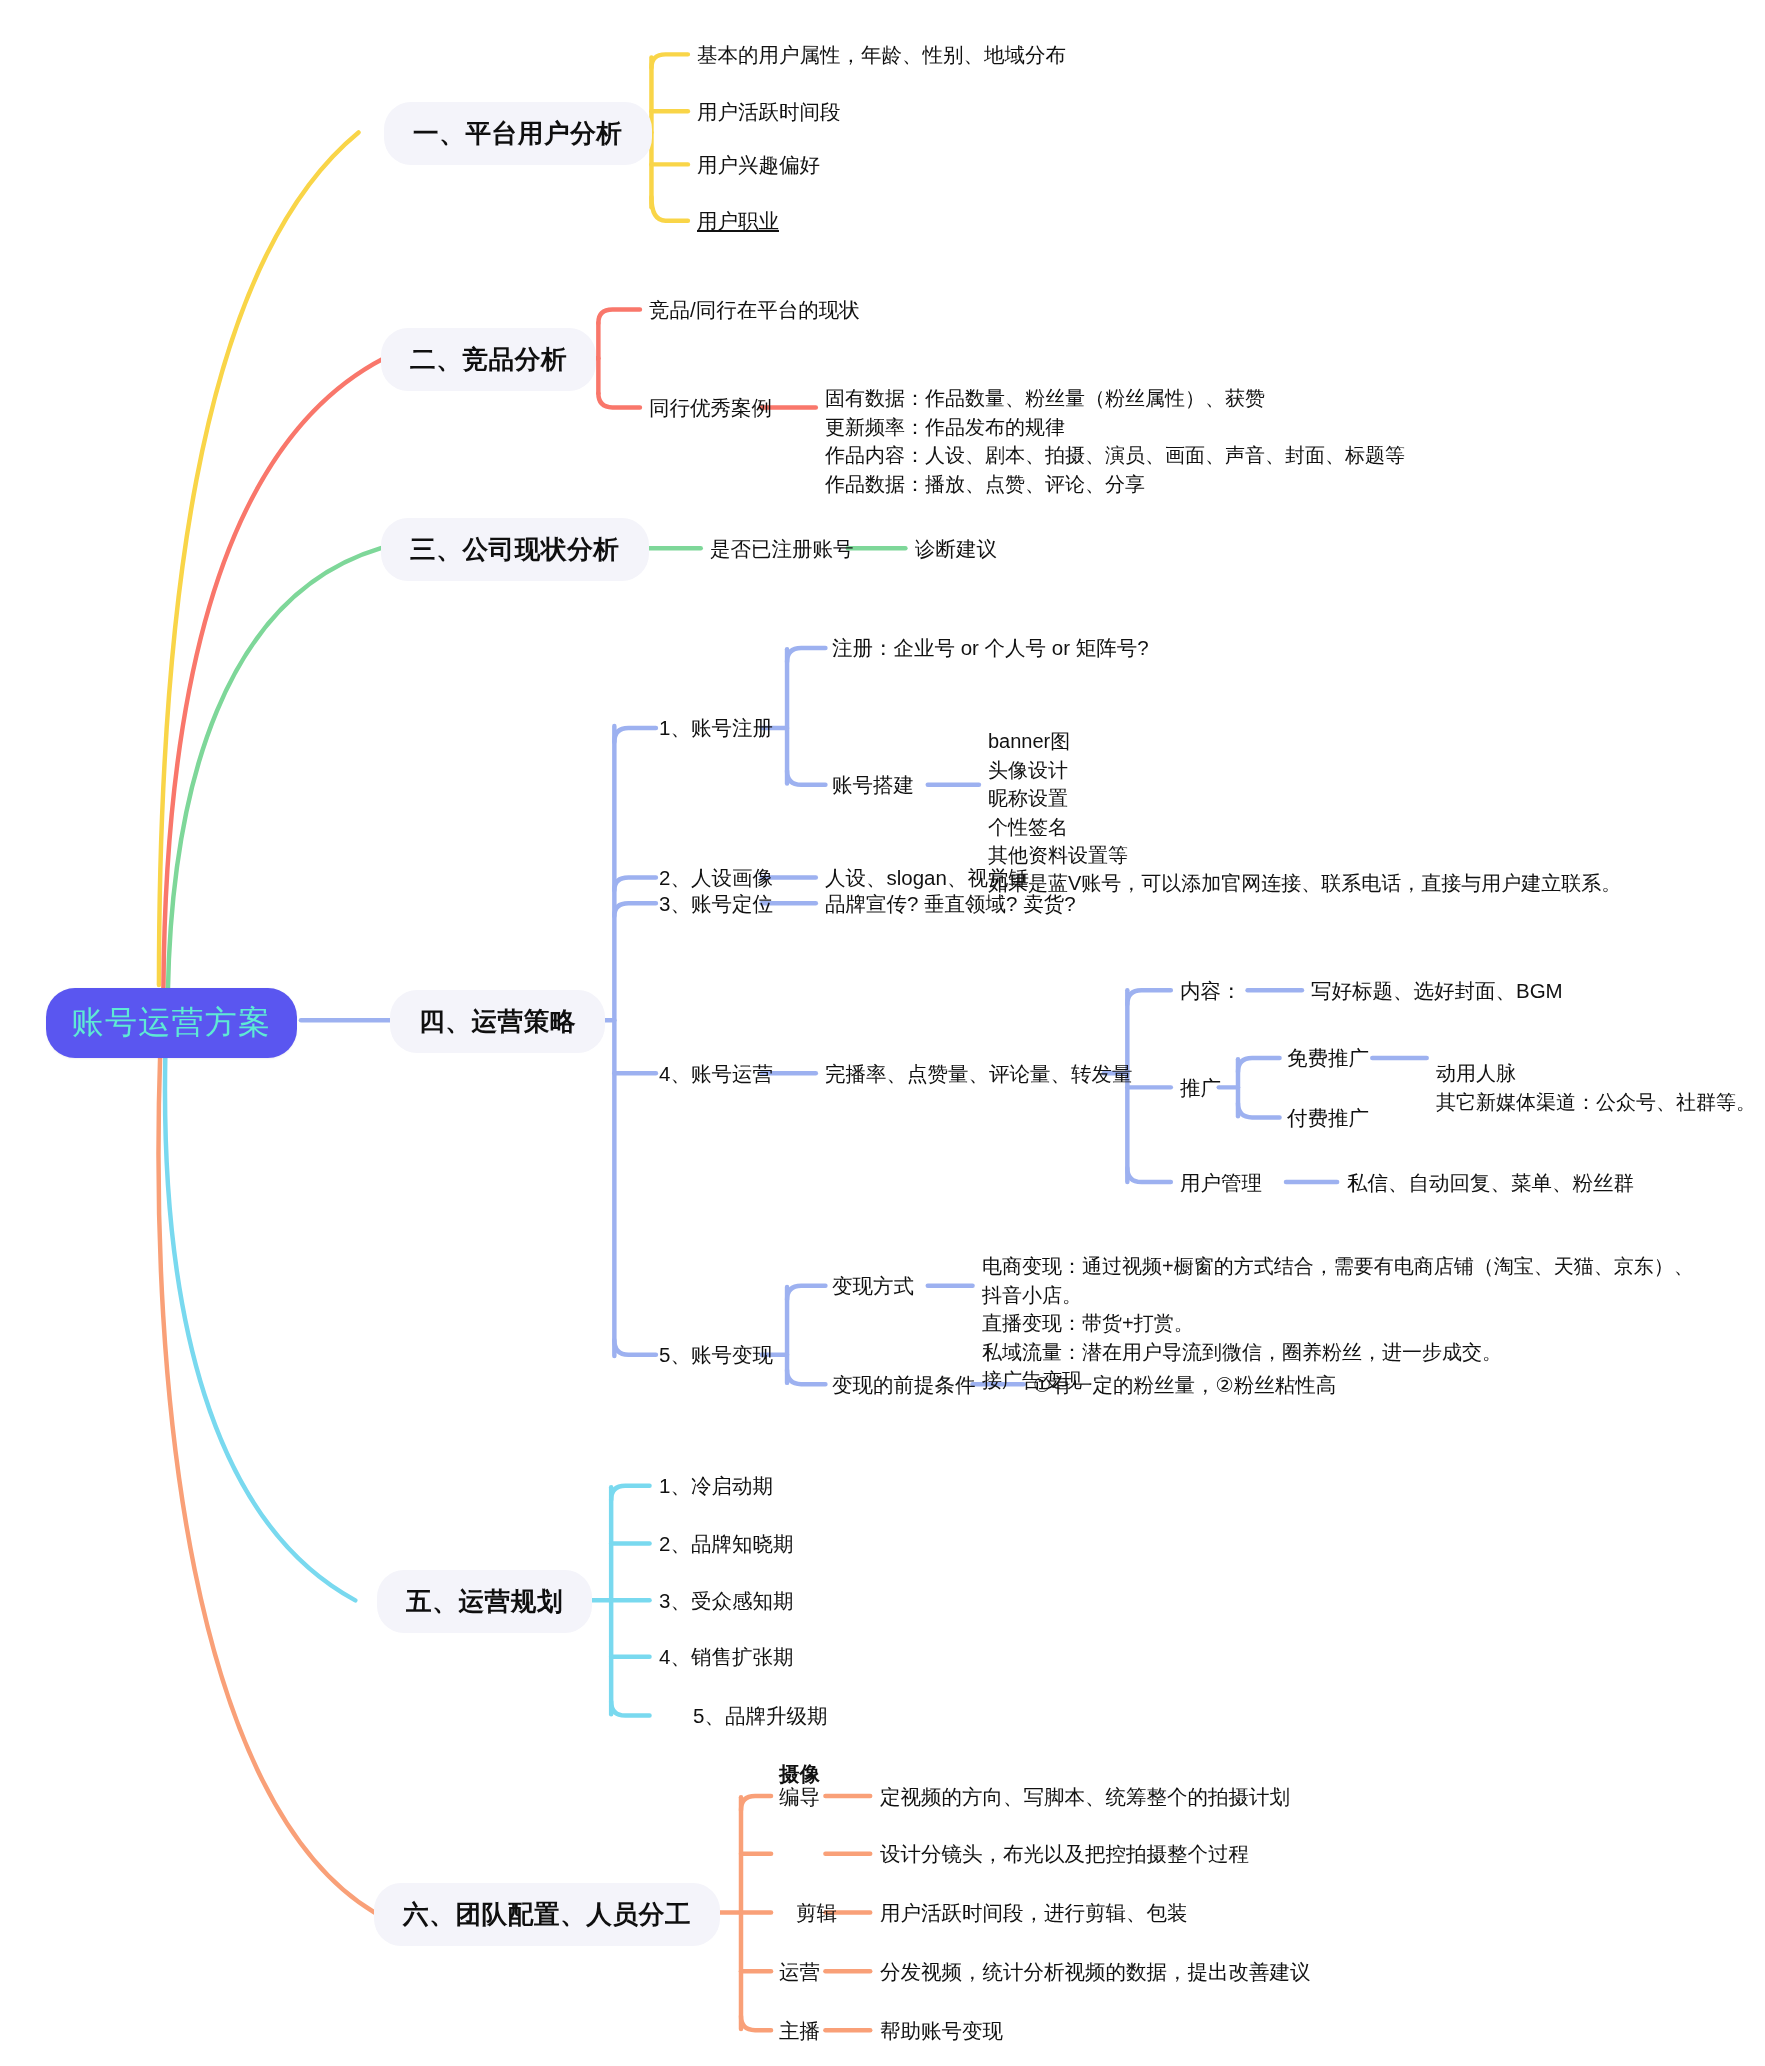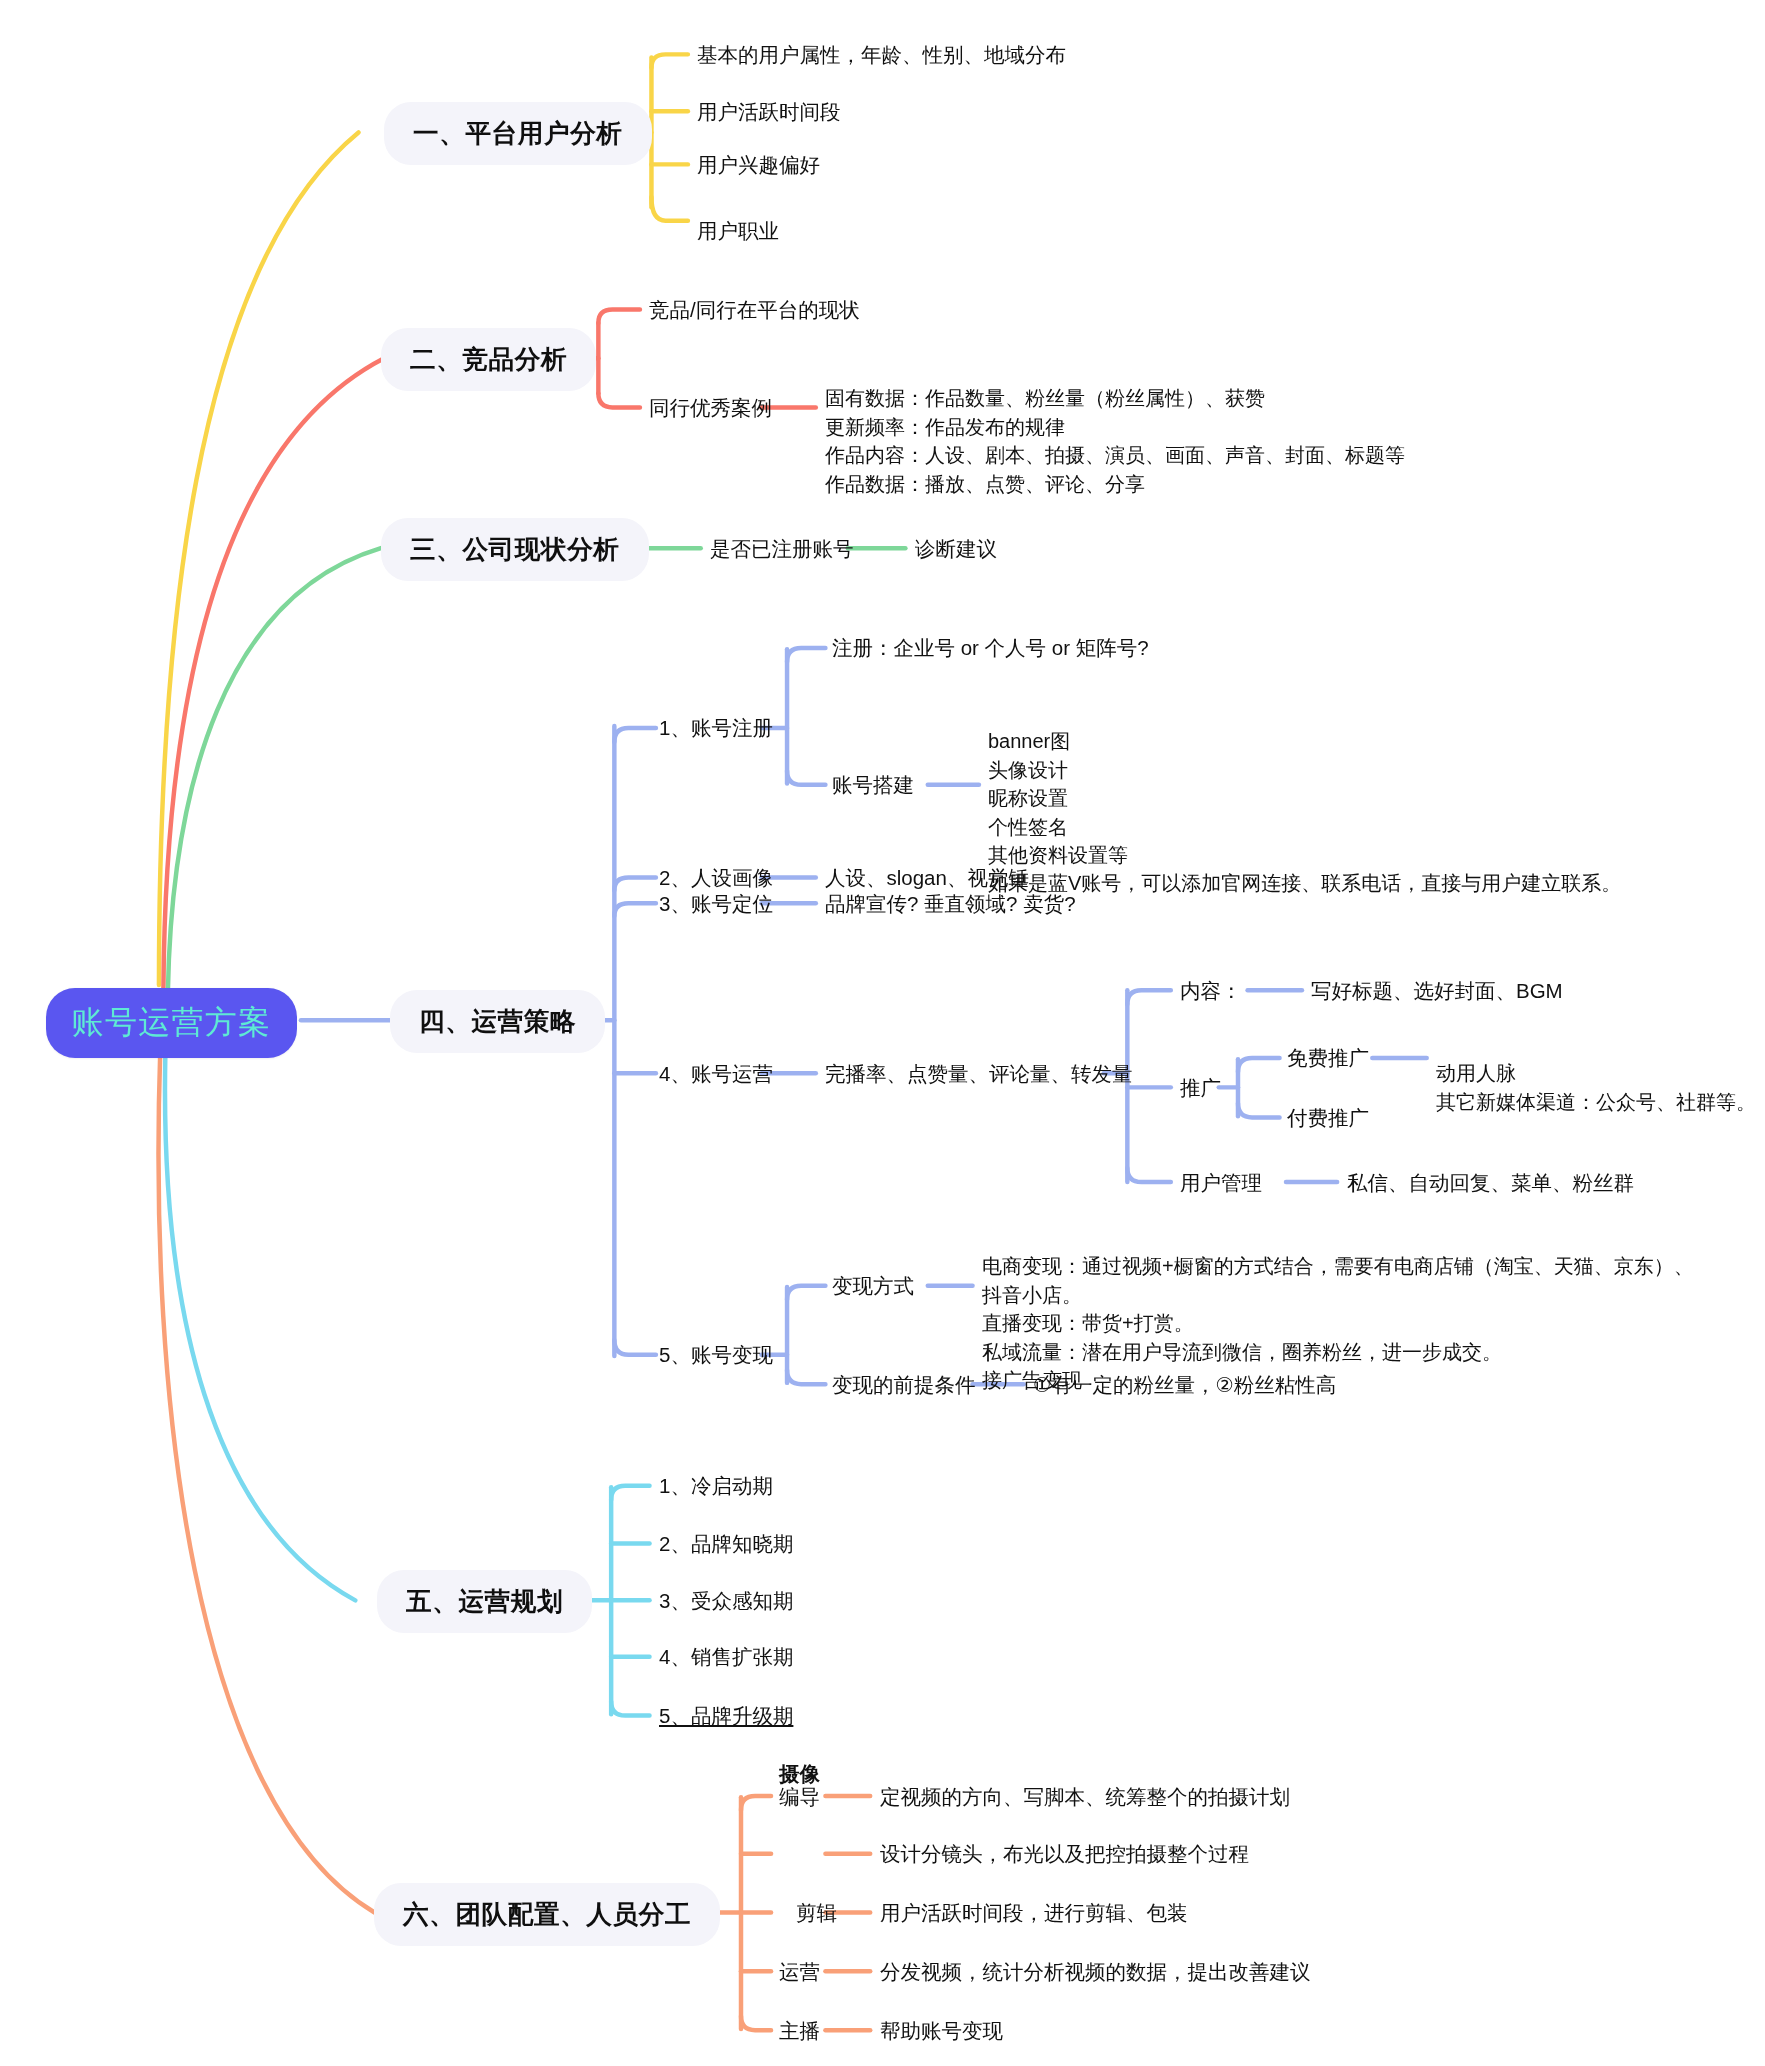--- a/index.html
+++ b/index.html
@@ -131,21 +131,21 @@
 </div>
 <div class="node t" style="left:697px;top:45px;">
   <span>基本的用户属性，年龄、性别、地域分布</span>
 </div>
 <div class="node t" style="left:697px;top:102px;">
   <span>用户活跃时间段</span>
 </div>
 <div class="node t" style="left:697px;top:155px;">
   <span>用户兴趣偏好</span>
 </div>
-<div class="node t" style="left:697px;top:221px;">
+<div class="node t" style="left:697px;top:211px;text-decoration:underline;">
   <span>用户职业</span>
 </div>
 
 <div class="node pill" style="left:381px;top:328px;">
   <span>二、竞品分析</span>
 </div>
 <div class="node t" style="left:649px;top:300px;">
   <span>竞品/同行在平台的现状</span>
 </div>
 <div class="node t" style="left:649px;top:398px;">
@@ -264,21 +264,21 @@
 </div>
 <div class="node t" style="left:659px;top:1534px;">
   <span>2、品牌知晓期</span>
 </div>
 <div class="node t" style="left:659px;top:1591px;">
   <span>3、受众感知期</span>
 </div>
 <div class="node t" style="left:659px;top:1647px;">
   <span>4、销售扩张期</span>
 </div>
-<div class="node t" style="left:659px;top:1706px;text-decoration:underline;">
+<div class="node t" style="left:693px;top:1706px;">
   <span>5、品牌升级期</span>
 </div>
 
 <div class="node pill" style="left:374px;top:1883px;">
   <span>六、团队配置、人员分工</span>
 </div>
 <div class="node t" style="left:779px;top:1787px;">
   <span>编导</span>
 </div>
 <div class="node t" style="left:880px;top:1787px;">

